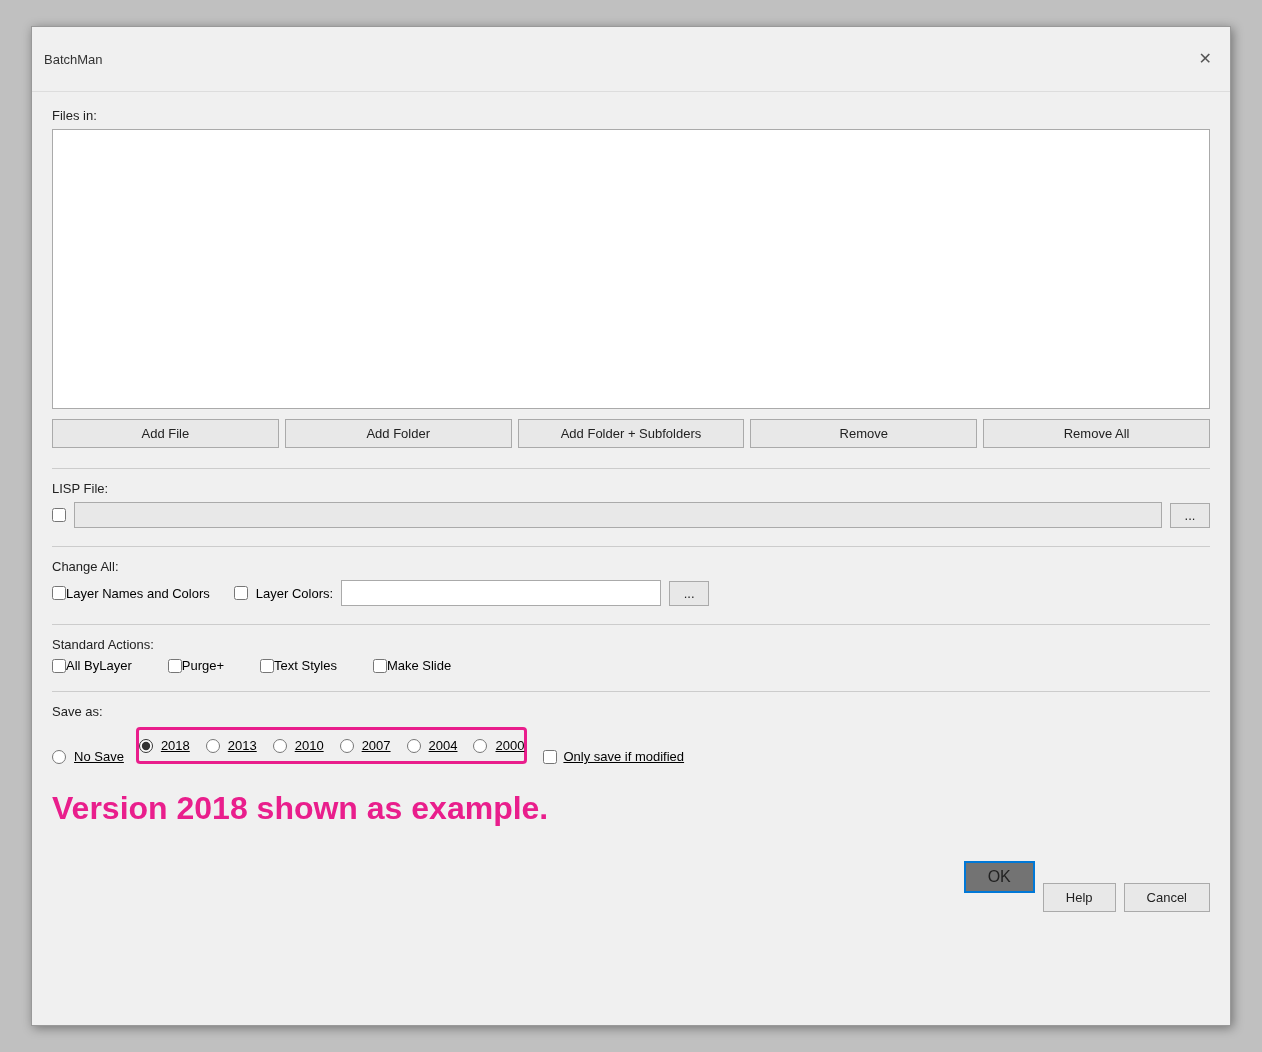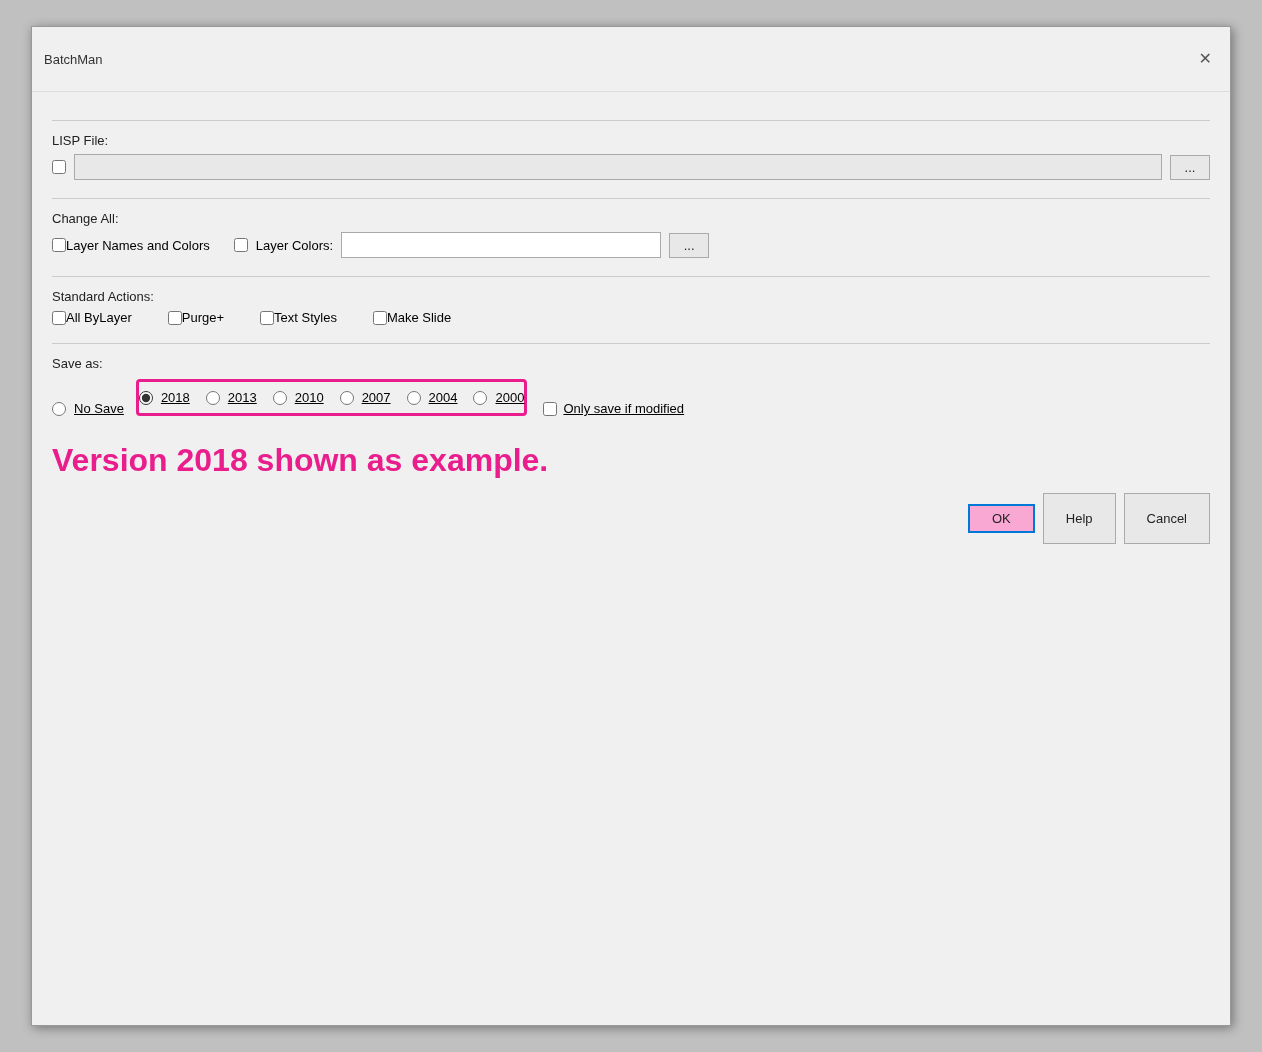--- a/index.html
+++ b/index.html
@@ -161,35 +161,36 @@
       display: inline-block;
     }
     .bottom-row {
       display: flex;
       align-items: center;
       justify-content: flex-end;
       gap: 8px;
       margin-top: 14px;
     }
     .ok-btn {
-      background: #f9a8d4;
+      background: #737373;
       border: 1px solid #0078d7;
       border-width: 2px;
       padding: 5px 22px;
-      font-size: 13px;
+      font-size: 16px;
       cursor: pointer;
       color: #222;
     }
     .help-btn, .cancel-btn {
       background: #e8e8e8;
       border: 1px solid #aaa;
-      padding: 17px 22px;
-      font-size: 13px;
-      cursor: pointer;
-      color: #222;
+      padding: 6px 22px;
+      font-size: 13px;
+      cursor: pointer;
+      color: #222;
+      margin-top: 42px;
     }
     input[type="checkbox"] {
       width: 14px;
       height: 14px;
       cursor: pointer;
     }
     input[type="radio"] {
       width: 14px;
       height: 14px;
       cursor: pointer;
@@ -205,20 +206,31 @@
 
 <div class="dialog">
 
   <div class="title-bar">
     <span class="title-bar-text">BatchMan</span>
     <button class="close-btn">✕</button>
   </div>
 
   <div class="content">
 
+    <div class="section">
+      <div class="section-label">Files in:</div>
+      <div class="files-list"></div>
+      <div class="btn-row">
+        <button class="btn btn-wide">Add File</button>
+        <button class="btn btn-wide">Add Folder</button>
+        <button class="btn btn-wide">Add Folder + Subfolders</button>
+        <button class="btn btn-wide">Remove</button>
+        <button class="btn btn-wide">Remove All</button>
+      </div>
+    </div>
 
     <hr class="divider">
 
     <div class="section">
       <div class="section-label">LISP File:</div>
       <div class="lisp-row">
         <input type="checkbox" style="">
         <input type="text" class="lisp-input" style="">
         <button class="browse-btn">...</button>
       </div>

